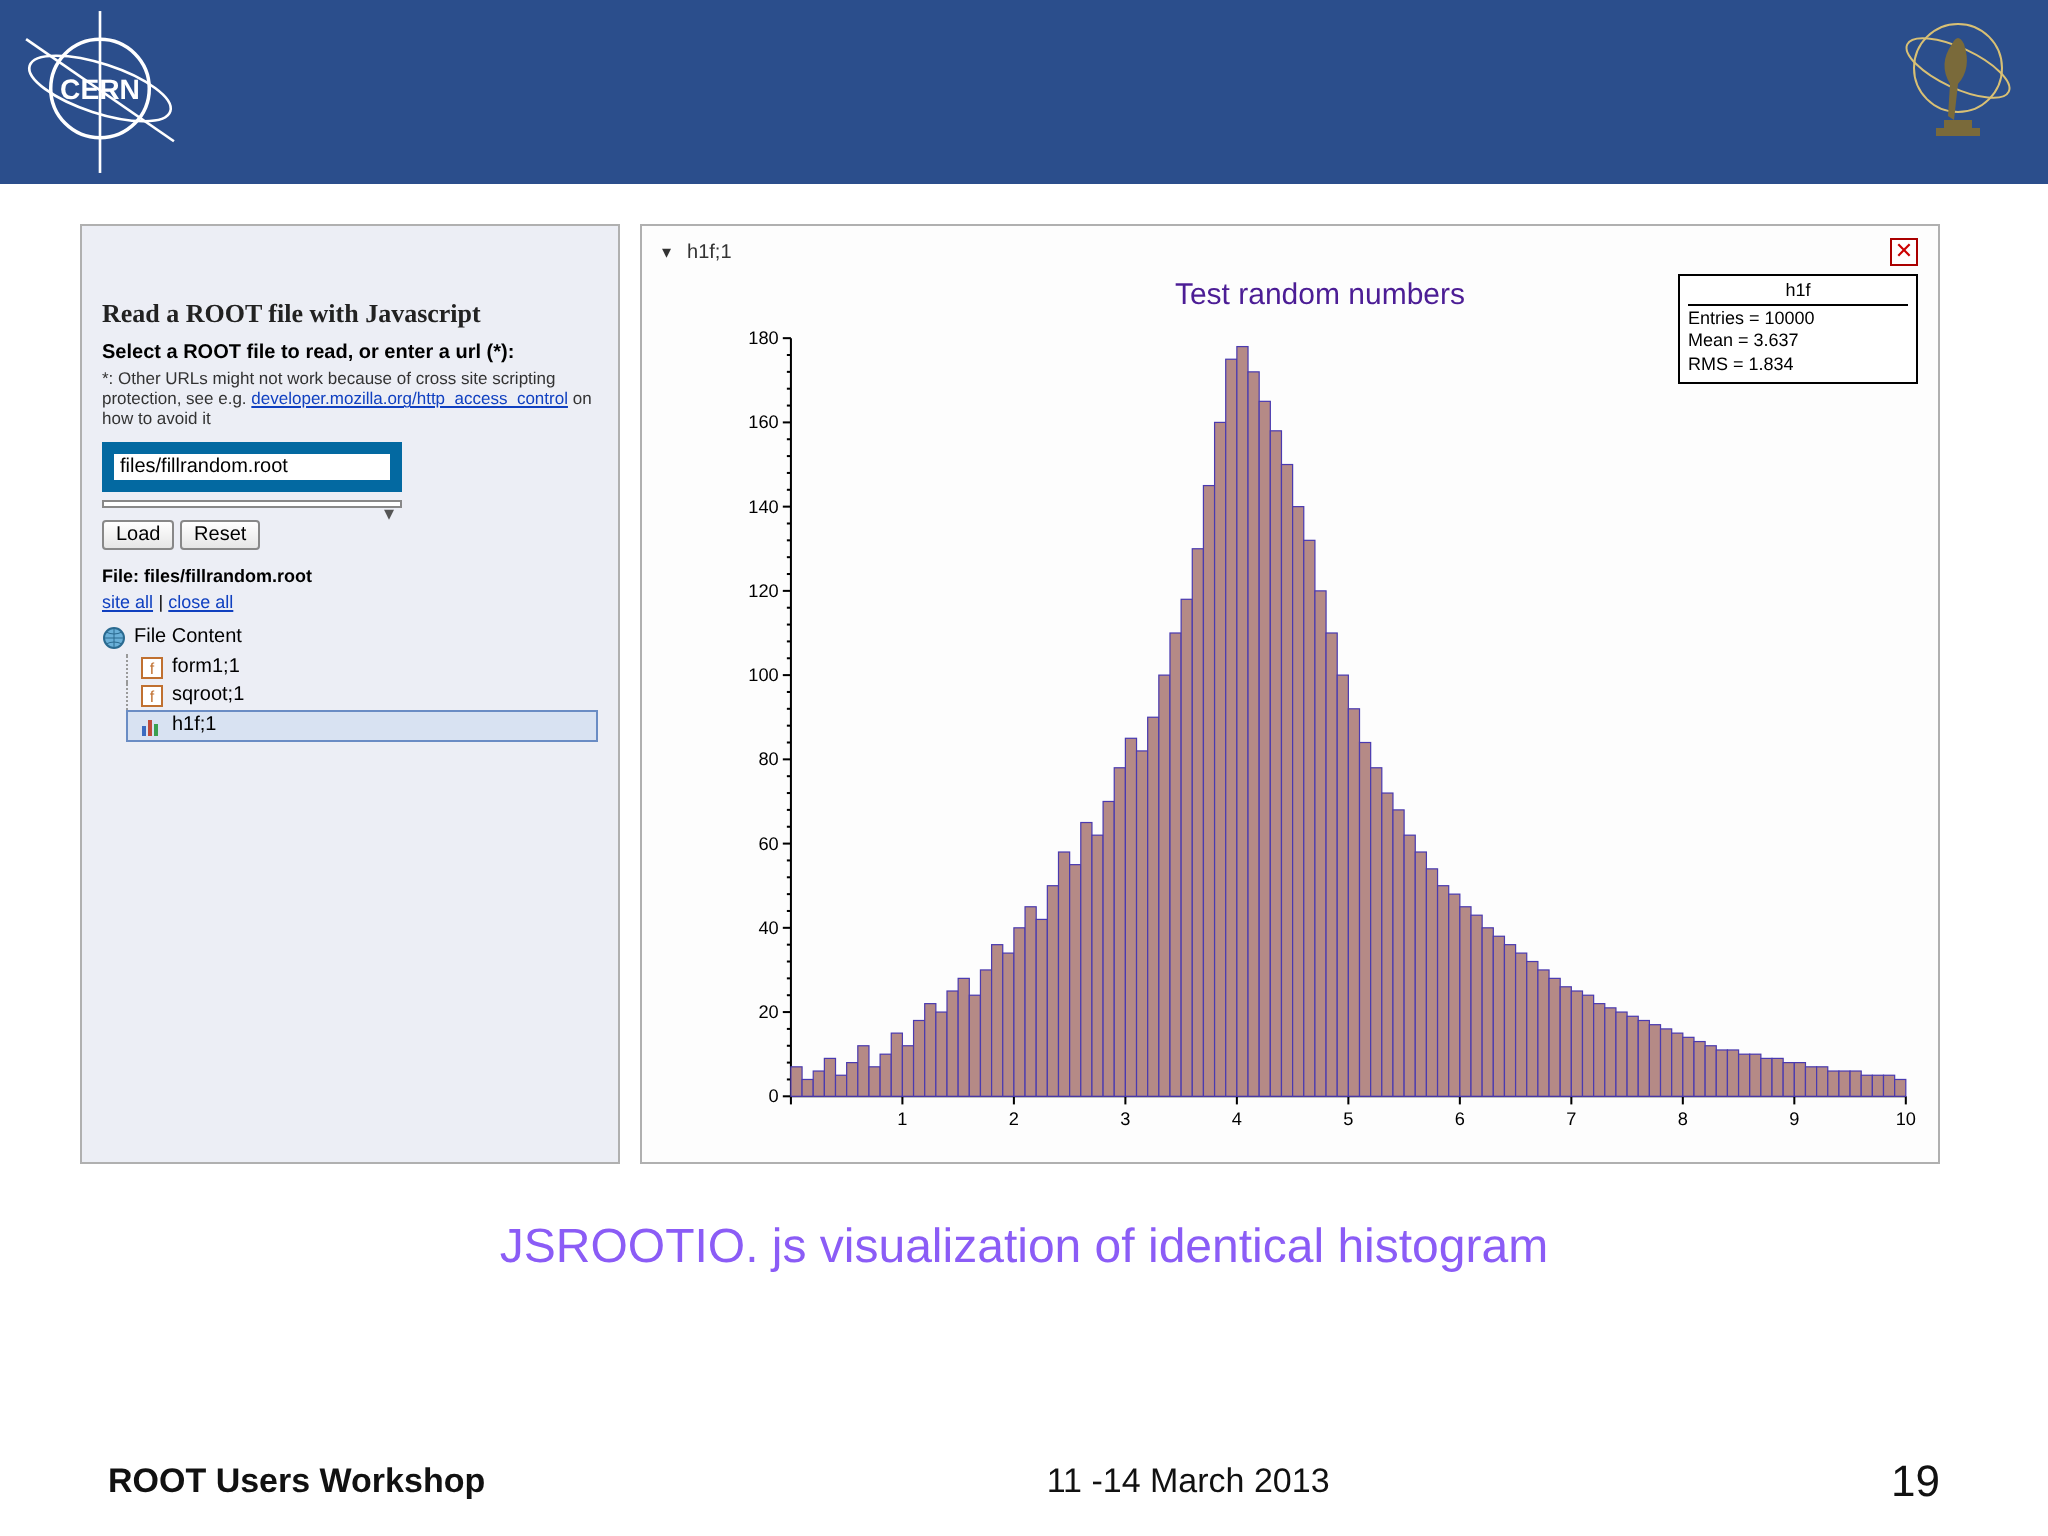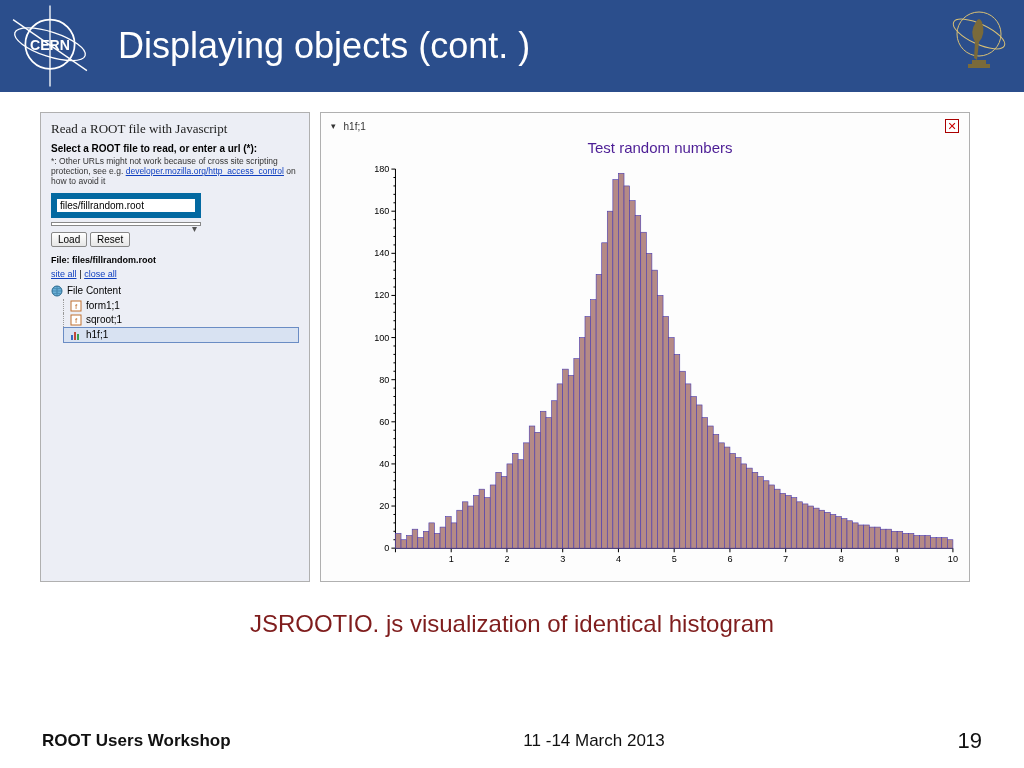--- a/index.html
+++ b/index.html
@@ -10,21 +10,21 @@
   .cern-logo svg { width: 88px; height: 88px; }
   .slide-title { color: #fff; font-size: 36px; font-weight: 400; margin-left: 18px; }
   .atlas-icon { position: absolute; right: 10px; top: 4px; width: 70px; height: 84px; }
 
   .content { padding: 20px 40px 0 40px; display: flex; gap: 10px; }
 
   .panel { border: 1px solid #b0b0b0; background: #eceef5; }
   .left-panel { width: 270px; height: 470px; padding: 8px 10px; font-size: 10px; overflow: hidden; }
   .right-panel { width: 650px; height: 470px; background: #fdfdfd; position: relative; padding: 4px; }
 
-  .lp-title { font-family: Georgia, serif; font-weight: normal; font-size: 13px; color: #222; margin-bottom: 6px; }
+  .lp-title { font-family: Georgia, serif; font-weight: bold; font-size: 13px; color: #222; margin-bottom: 6px; margin-top: 28px; }
   .lp-sub { font-size: 10px; font-weight: bold; margin-bottom: 2px; }
   .lp-note { font-size: 8.5px; color: #333; line-height: 1.2; margin-bottom: 6px; }
   .lp-note a { color: #1040c0; }
 
   .url-input { width: 150px; font-size: 10px; padding: 1px 3px; border: 6px solid #0369a1; background: #fff; margin-bottom: 4px; }
   .dropdown { width: 150px; font-size: 10px; padding: 1px 3px; border: 1px solid #888; background: #fff; margin-bottom: 6px; position: relative; }
   .dropdown::after { content: '▾'; position: absolute; right: 3px; top: 0; color: #555; }
   .btn-row { margin-bottom: 8px; }
   .btn { font-size: 10px; padding: 1px 6px; border: 1px solid #888; background: linear-gradient(#fff,#e6e6e6); border-radius: 2px; cursor: pointer; display: inline-block; }
 
@@ -39,41 +39,40 @@
   .chart-header { height: 18px; display: flex; align-items: center; font-size: 10px; color: #333; position: relative; padding-left: 6px; }
   .close-x { position: absolute; right: 6px; top: 2px; width: 14px; height: 14px; border: 1px solid #a00; color: #c00; font-size: 11px; line-height: 12px; text-align: center; background: #fff; cursor: pointer; }
   .chart-area { position: absolute; left: 40px; top: 26px; right: 10px; bottom: 14px; }
   .chart-title { position: absolute; left: 0; right: 0; top: 0; text-align: center; font-size: 15px; color: #4c1d95; }
 
   .stat-box { position: absolute; right: 0; top: -2px; width: 120px; border: 1px solid #000; background: #fff; font-size: 9px; padding: 2px 4px; line-height: 1.3; }
   .stat-box .stat-title { text-align: center; font-weight: 400; border-bottom: 1px solid #000; margin-bottom: 1px; }
 
   .plot { position: absolute; left: 0; bottom: 0; right: 0; top: 24px; }
 
-  .caption { text-align: center; font-size: 24px; color: #7f1d1d; margin-top: 28px; }
-
-  .footer { position: absolute; left: 0; right: 0; bottom: 14px; display: flex; justify-content: space-between; align-items: center; font-size: 17px; color: #111; padding: 0 42px; }
+  .caption { text-align: center; font-size: 24px; color: #8b5cf6; margin-top: 28px; }
+
+  .footer { position: absolute; left: 0; right: 0; bottom: 14px; display: flex; justify-content: space-between; align-items: center; font-size: 17px; color: #111; padding: 0 54px; }
   .footer .f-left { font-weight: bold; font-size: 17px; }
   .footer .f-mid { font-size: 17px; }
   .footer .f-right { font-size: 22px; }
 </style>
 </head>
 <body>
 
 <div class="header-bar">
   <div class="cern-logo">
     <svg viewBox="0 0 100 100">
       <circle cx="50" cy="48" r="28" fill="none" stroke="#fff" stroke-width="2"></circle>
       <ellipse cx="50" cy="48" rx="42" ry="14" fill="none" stroke="#fff" stroke-width="1.5" transform="rotate(18 50 48)"></ellipse>
       <line x1="8" y1="20" x2="92" y2="78" stroke="#fff" stroke-width="1.5"></line>
       <line x1="50" y1="4" x2="50" y2="96" stroke="#fff" stroke-width="1.5"></line>
       <text x="50" y="54" text-anchor="middle" fill="#fff" font-size="16" font-family="Arial" font-weight="bold">CERN</text>
     </svg>
   </div>
-  <div class="slide-title">Displaying objects (cont. )</div>
   <div class="atlas-icon">
     <svg viewBox="0 0 70 84">
       <circle cx="35" cy="30" r="22" fill="none" stroke="#d9c074" stroke-width="1"></circle>
       <ellipse cx="35" cy="30" rx="28" ry="10" fill="none" stroke="#d9c074" stroke-width="1" transform="rotate(25 35 30)"></ellipse>
       <path d="M32 18 q3 -6 6 0 q4 12 -3 20 l-2 18 l-3 -2 l1 -16 q-6 -10 1 -20" fill="#7a6a3a"></path>
       <rect x="28" y="56" width="14" height="4" fill="#7a6a3a"></rect>
       <rect x="24" y="60" width="22" height="4" fill="#7a6a3a"></rect>
     </svg>
   </div>
 </div>
@@ -142,20 +141,26 @@
   </div>
 
   <div class="panel right-panel">
     <div class="chart-header">
       <span style="font-size:9px;margin-right:8px;">▾</span>
       <span>h1f;1</span>
       <span class="close-x" title="Close">✕</span>
     </div>
     <div class="chart-area">
       <div class="chart-title">Test random numbers</div>
+      <div class="stat-box">
+        <div class="stat-title">h1f</div>
+        <div>Entries = 10000</div>
+        <div>Mean = 3.637</div>
+        <div>RMS = 1.834</div>
+      </div>
       <svg class="plot" id="plot-svg" preserveAspectRatio="none" viewBox="0 0 590 400">
           <line x1="34" y1="6" x2="34" y2="380" stroke="#000"></line>
           <line x1="34" y1="380" x2="584" y2="380" stroke="#000"></line>
           <line x1="30" y1="380" x2="34" y2="380" stroke="#000"></line>
           <text x="28" y="383" text-anchor="end" font-size="9" fill="#000">0</text>
           <line x1="32" y1="371.68888888888887" x2="34" y2="371.68888888888887" stroke="#000"></line>
           <line x1="32" y1="363.3777777777778" x2="34" y2="363.3777777777778" stroke="#000"></line>
           <line x1="32" y1="355.06666666666666" x2="34" y2="355.06666666666666" stroke="#000"></line>
           <line x1="32" y1="346.75555555555553" x2="34" y2="346.75555555555553" stroke="#000"></line>
           <line x1="30" y1="338.44444444444446" x2="34" y2="338.44444444444446" stroke="#000"></line>

